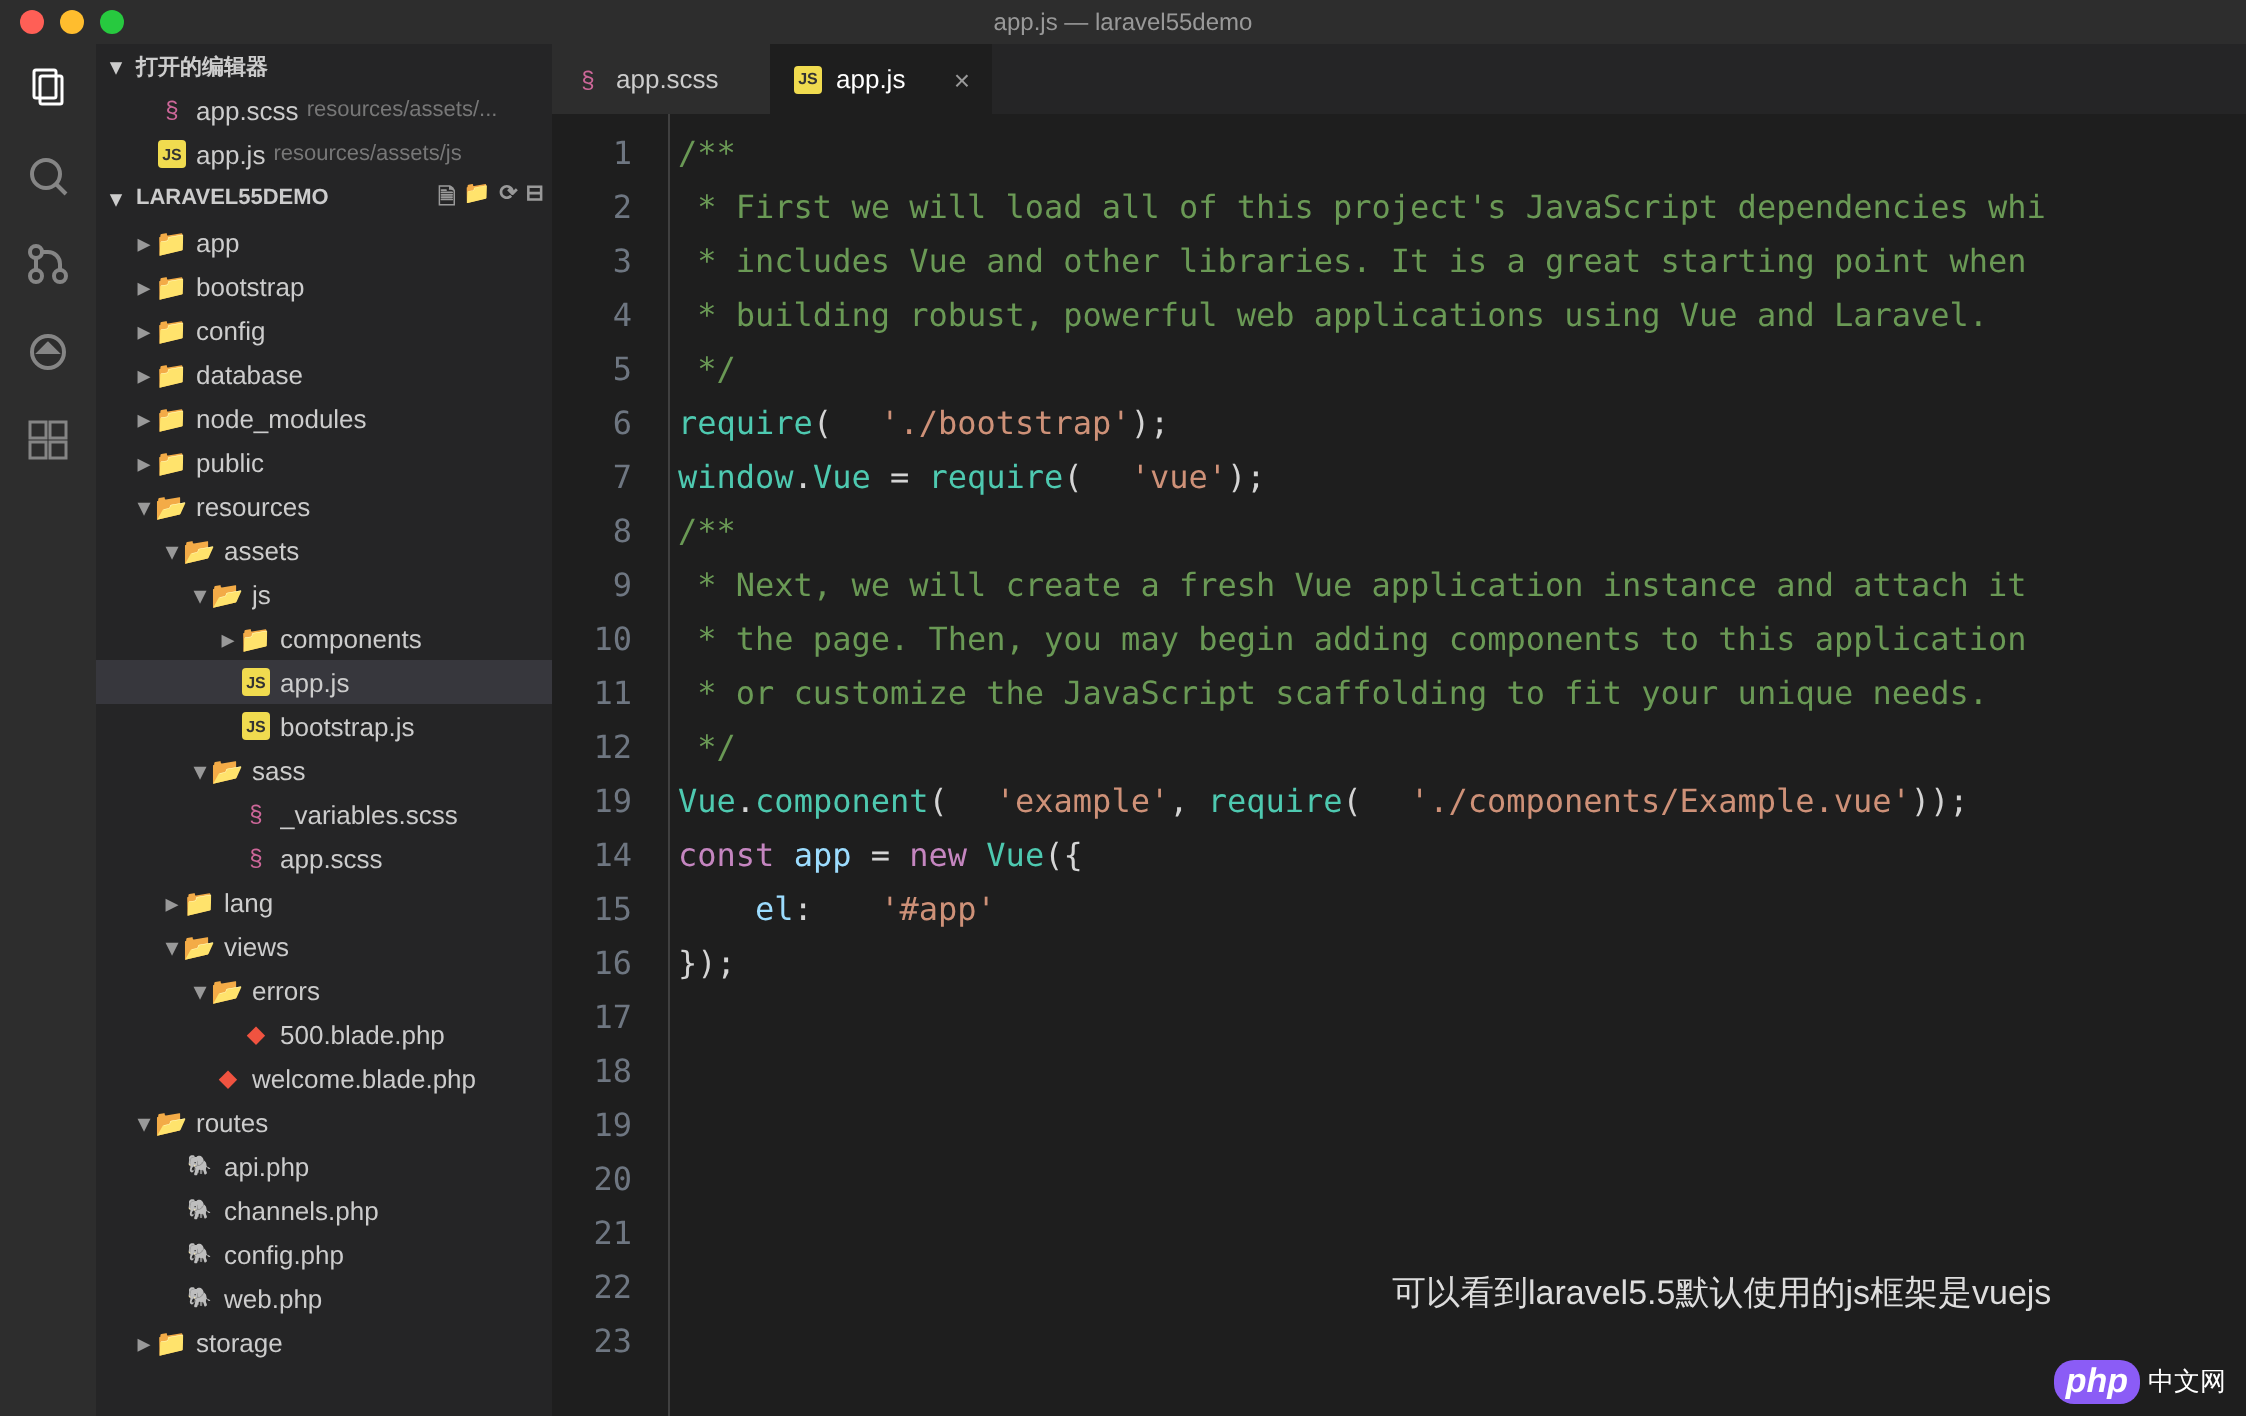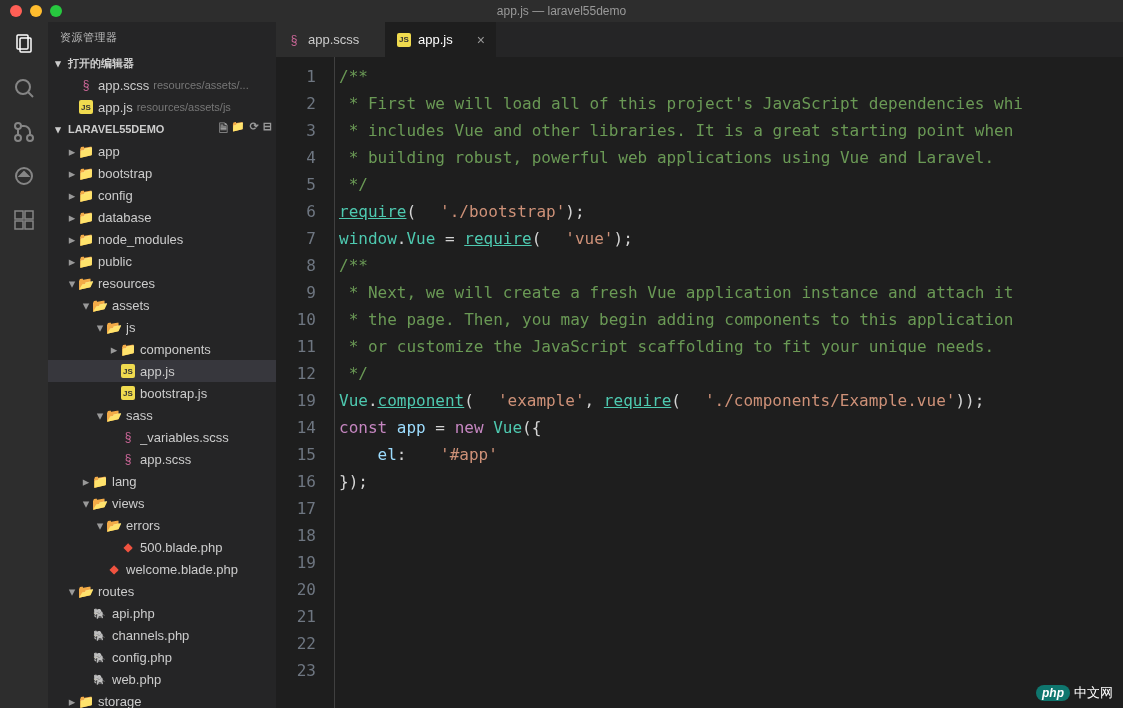--- a/index.html
+++ b/index.html
@@ -136,21 +136,21 @@
   padding-top: 6px;
   font-family: Menlo, Consolas, monospace;
   font-size: 16px;
   line-height: 27px;
   white-space: pre;
   position: relative;
   border-left: 1px solid #404040;
   padding-left: 4px;
 }
 .tok-comment { color: #6a9955; }
-.tok-fn { color: #4ec9b0; text-decoration: underline; }
+.tok-fn { color: #4ec9b0; }
 .tok-str { color: #ce9178; margin-left: 24px; }
 .tok-kw { color: #c586c0; }
 .tok-var { color: #9cdcfe; }
 .tok-plain { color: #d4d4d4; }
 .tok-win { color: #4ec9b0; text-align: center; }
 .overlay-note {
   position: absolute;
   bottom: 50px;
   left: 420px;
   color: #ddd;
@@ -161,27 +161,27 @@
   position: absolute;
   bottom: 6px;
   right: 10px;
   display: flex;
   align-items: center;
   gap: 4px;
   font-size: 13px;
   color: #fff;
 }
 .watermark .badge {
-  background: #0f766e;
+  background: #8b5cf6;
   color: #fff;
   border-radius: 10px;
   padding: 1px 6px;
   font-weight: bold;
   font-style: italic;
-  font-size: 12px;
+  font-size: 17px;
 }
 </style>
 </head>
 <body>
 
 <div class="titlebar">
   <div class="traffic-lights">
     <div class="traffic-light tl-red"></div>
     <div class="traffic-light tl-yellow"></div>
     <div class="traffic-light tl-green"></div>
@@ -221,21 +221,20 @@
       <svg width="24" height="24" viewBox="0 0 24 24" fill="none" stroke="currentColor" stroke-width="1.5">
           <rect x="3" y="3" width="8" height="8"></rect>
           <rect x="13" y="3" width="8" height="8"></rect>
           <rect x="3" y="13" width="8" height="8"></rect>
           <rect x="13" y="13" width="8" height="8"></rect>
         </svg>
     </div>
   </div>
 
   <div class="sidebar">
-    <div class="sidebar-header">资源管理器</div>
     <div class="section-header">
       <span class="chev">▾</span>
       <span>打开的编辑器</span>
     </div>
     <div id="open-editors">
         <div class="tree-item open-editor" style="padding-left: 30px;">
           <span class="icon">
             <span class="sass-icon">§</span>
           </span>
           <span class="label">app.scss</span>
@@ -450,18 +449,19 @@
           <div>17</div>
           <div>18</div>
           <div>19</div>
           <div>20</div>
           <div>21</div>
           <div>22</div>
           <div>23</div>
         </div>
       <div class="code" id="code"><div><span class="tok-plain"></span></div><div><span class="tok-comment">/**</span></div><div><span class="tok-comment"> * First we will load all of this project's JavaScript dependencies whi</span></div><div><span class="tok-comment"> * includes Vue and other libraries. It is a great starting point when</span></div><div><span class="tok-comment"> * building robust, powerful web applications using Vue and Laravel.</span></div><div><span class="tok-comment"> */</span></div><div><span class="tok-plain"></span></div><div><span class="tok-plain"><span class="tok-fn">require</span>(<span class="tok-str">'./bootstrap'</span>);</span></div><div><span class="tok-plain"></span></div><div><span class="tok-plain"><span class="tok-win">window</span>.<span class="tok-win">Vue</span> = <span class="tok-fn">require</span>(<span class="tok-str">'vue'</span>);</span></div><div><span class="tok-plain"></span></div><div><span class="tok-comment">/**</span></div><div><span class="tok-comment"> * Next, we will create a fresh Vue application instance and attach it</span></div><div><span class="tok-comment"> * the page. Then, you may begin adding components to this application</span></div><div><span class="tok-comment"> * or customize the JavaScript scaffolding to fit your unique needs.</span></div><div><span class="tok-comment"> */</span></div><div><span class="tok-plain"></span></div><div><span class="tok-plain"><span class="tok-win">Vue</span>.<span class="tok-fn">component</span>(<span class="tok-str">'example'</span>, <span class="tok-fn">require</span>(<span class="tok-str">'./components/Example.vue'</span>));</span></div><div><span class="tok-plain"></span></div><div><span class="tok-plain"><span class="tok-kw">const</span> <span class="tok-var">app</span> = <span class="tok-kw">new</span> <span class="tok-win">Vue</span>({</span></div><div><span class="tok-plain">    <span class="tok-var">el</span>: <span class="tok-str">'#app'</span></span></div><div><span class="tok-plain">});</span></div><div><span class="tok-plain"></span></div></div>
     </div>
+    <div class="overlay-note">可以看到laravel5.5默认使用的js框架是vuejs</div>
     <div class="watermark">
       <span class="badge">php</span>
       <span>中文网</span>
     </div>
   </div>
 </div>
 
 </body></html>

